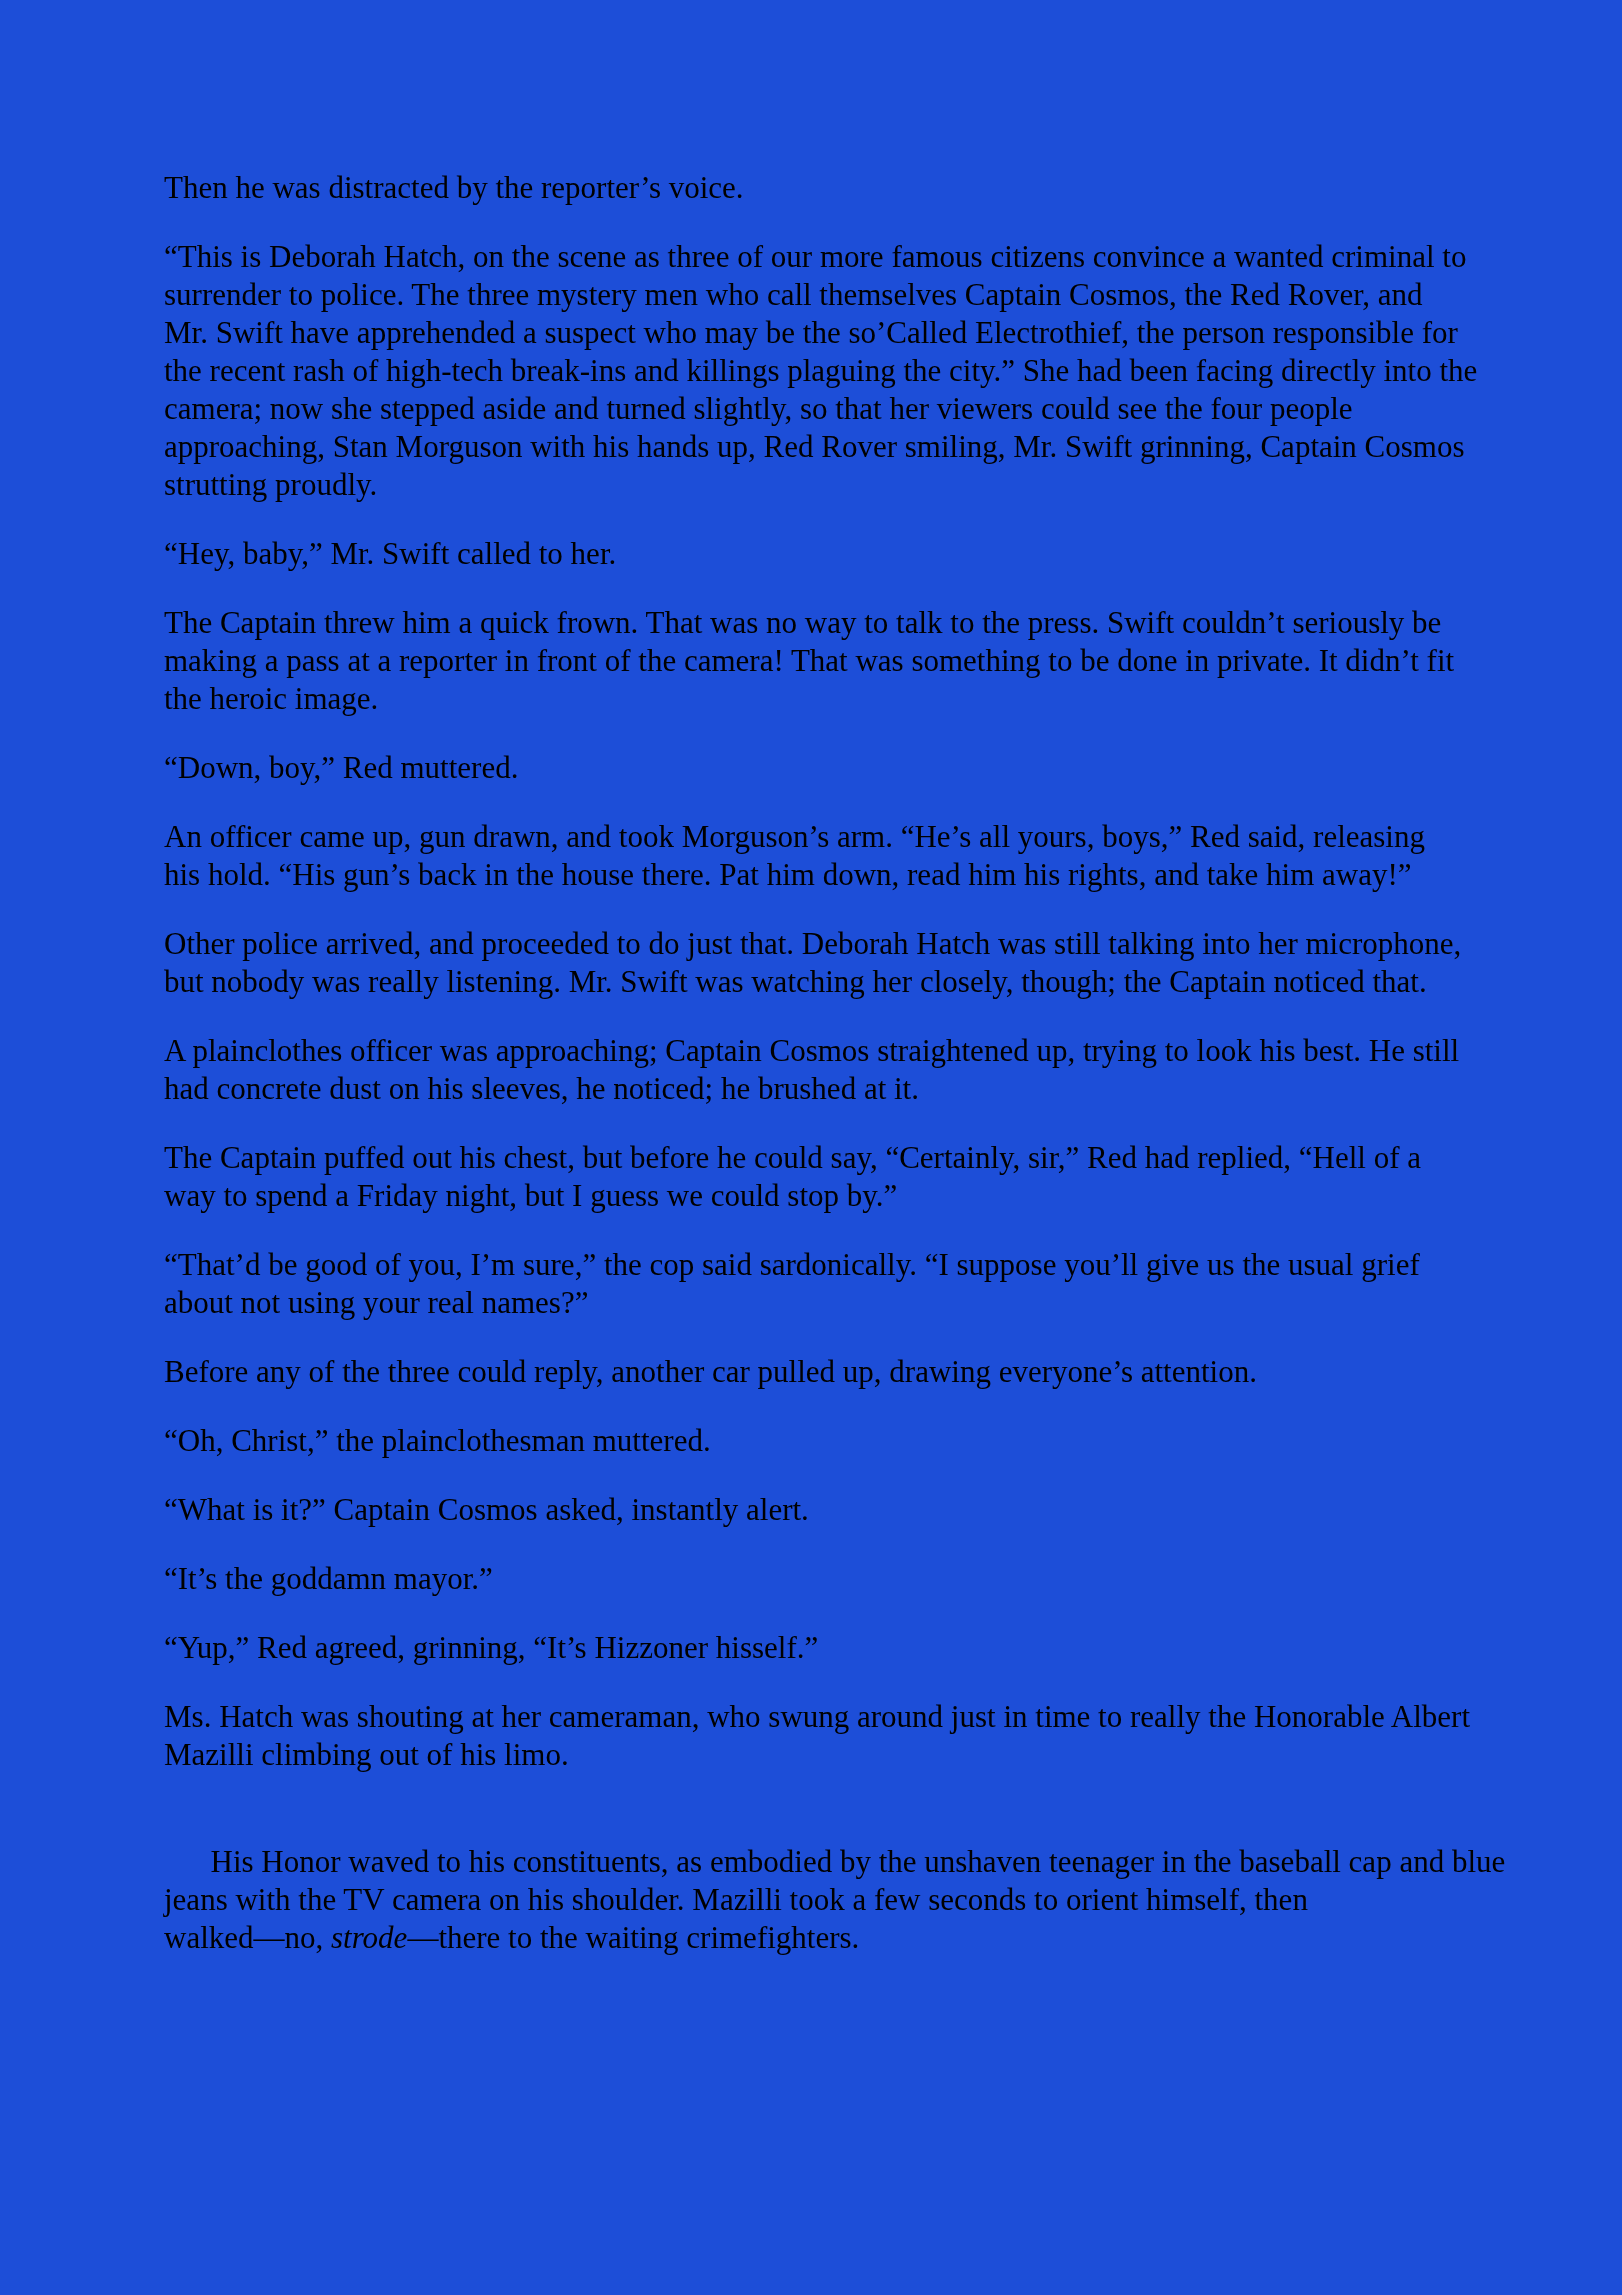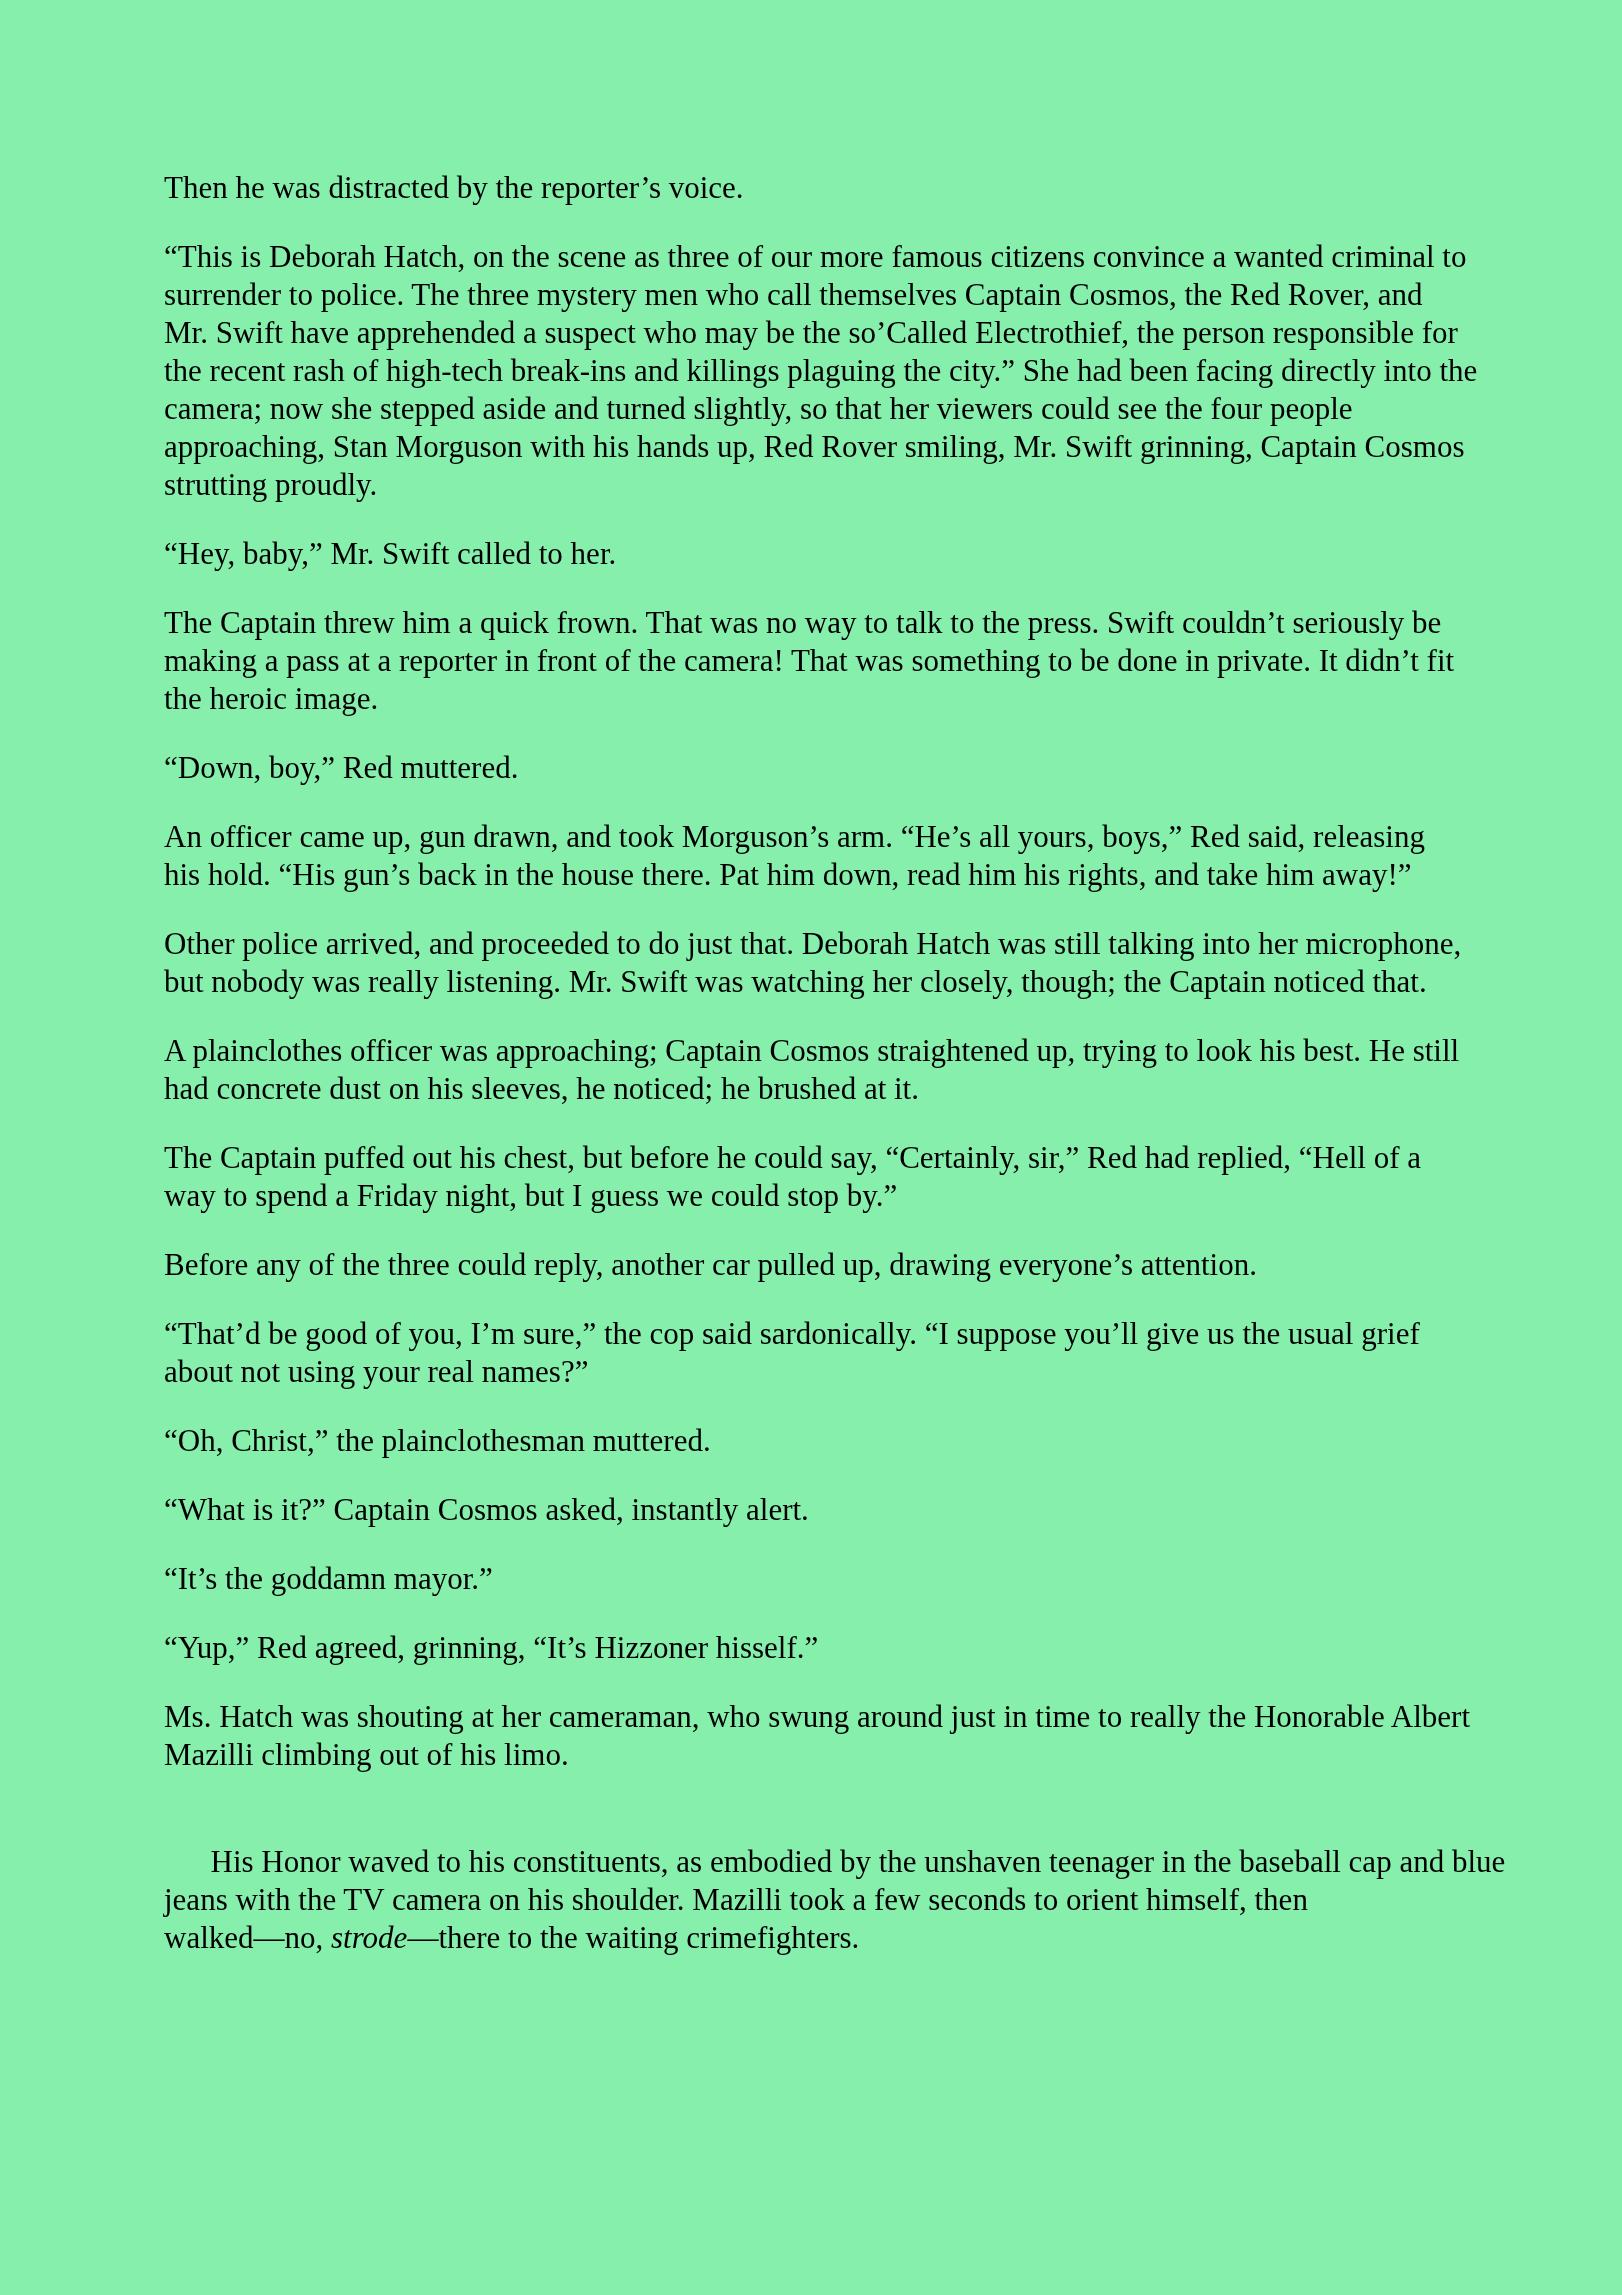--- a/index.html
+++ b/index.html
@@ -4,21 +4,21 @@
 <style>
   html, body {
     margin: 0;
     padding: 0;
     background: #ffffff;
   }
   .page {
     position: relative;
     width: 1622px;
     height: 2295px;
-    background: #86efac;
+    background: #1d4ed8;
     overflow: hidden;
     font-family: "Liberation Serif", "DejaVu Serif", serif;
     color: #000000;
   }
   .text-block {
     position: absolute;
     left: 164px;
     top: 169px;
     width: 1407px;
   }
@@ -56,23 +56,23 @@
 the heroic image.</p>
     <p>“Down, boy,” Red muttered.</p>
     <p>An officer came up, gun drawn, and took Morguson’s arm. “He’s all yours, boys,” Red said, releasing
 his hold. “His gun’s back in the house there. Pat him down, read him his rights, and take him away!”</p>
     <p>Other police arrived, and proceeded to do just that. Deborah Hatch was still talking into her microphone,
 but nobody was really listening. Mr. Swift was watching her closely, though; the Captain noticed that.</p>
     <p>A plainclothes officer was approaching; Captain Cosmos straightened up, trying to look his best. He still
 had concrete dust on his sleeves, he noticed; he brushed at it.</p>
     <p>The Captain puffed out his chest, but before he could say, “Certainly, sir,” Red had replied, “Hell of a
 way to spend a Friday night, but I guess we could stop by.”</p>
-    <p>Before any of the three could reply, another car pulled up, drawing everyone’s attention.</p>
     <p>“That’d be good of you, I’m sure,” the cop said sardonically. “I suppose you’ll give us the usual grief
 about not using your real names?”</p>
+    <p>Before any of the three could reply, another car pulled up, drawing everyone’s attention.</p>
     <p>“Oh, Christ,” the plainclothesman muttered.</p>
     <p>“What is it?” Captain Cosmos asked, instantly alert.</p>
     <p>“It’s the goddamn mayor.”</p>
     <p>“Yup,” Red agreed, grinning, “It’s Hizzoner hisself.”</p>
     <p>Ms. Hatch was shouting at her cameraman, who swung around just in time to really the Honorable Albert
 Mazilli climbing out of his limo.</p>
     <p>
       <span>His Honor waved to his constituents, as embodied by the unshaven teenager in the baseball cap and blue
 jeans with the TV camera on his shoulder. Mazilli took a few seconds to orient himself, then
 walked—no, </span><em>strode</em><span>—there to the waiting crimefighters.</span>

